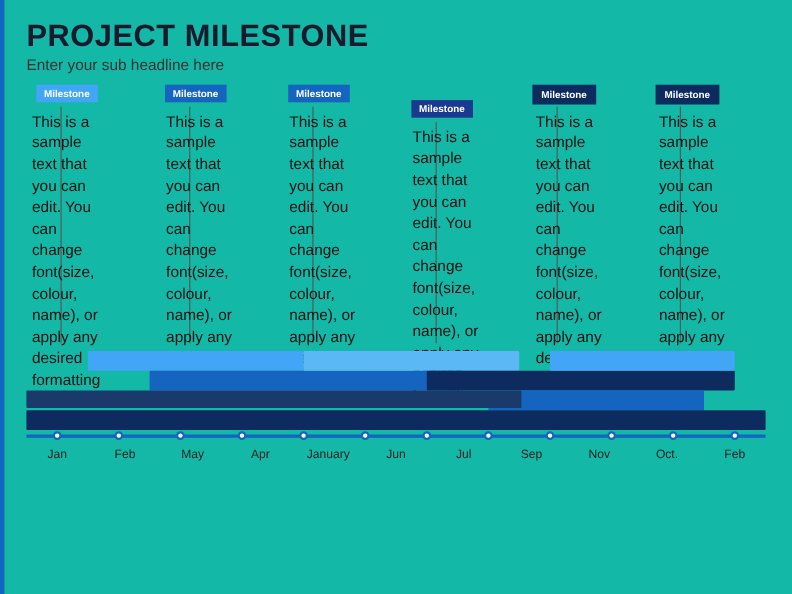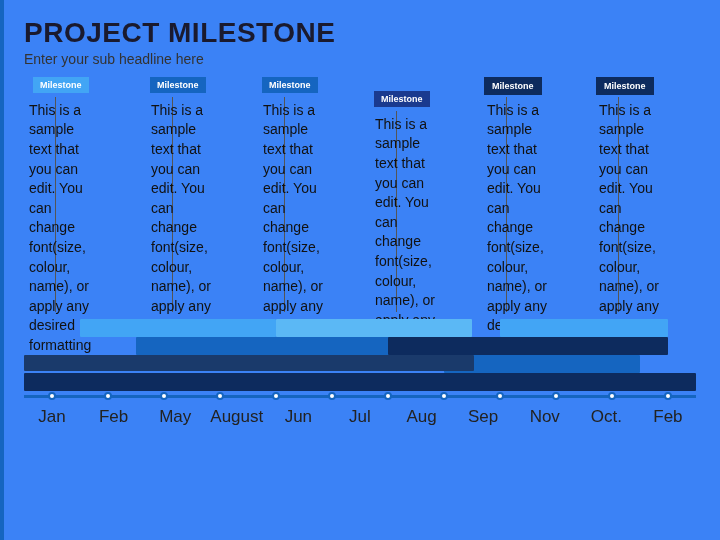--- a/index.html
+++ b/index.html
@@ -8,21 +8,21 @@
       height: 540px;
       background: #f0f4f8;
       font-family: 'Segoe UI', Arial, sans-serif;
       overflow: hidden;
       position: relative;
     }
 
     .slide {
       width: 720px;
       height: 540px;
-      background: #3b82f6;
+      background: #14b8a6;
       position: relative;
       padding: 18px 24px 10px 24px;
     }
 
     .title {
       font-size: 28px;
       font-weight: 900;
       color: #1a1a2e;
       letter-spacing: 0.5px;
       line-height: 1.1;
@@ -87,21 +87,21 @@
     }
 
     
     .month-labels {
       position: absolute;
       bottom: 0;
       left: 0;
       right: 0;
       display: flex;
       justify-content: space-between;
-      font-size: 17px;
+      font-size: 11px;
       color: #222;
       font-weight: 500;
     }
 
     .month-label {
       width: 56px;
       text-align: center;
     }
 
     
@@ -214,24 +214,24 @@
       <div class="timeline-dot" style="left:476px; top:315px;"></div>
       <div class="timeline-dot" style="left:532px; top:315px;"></div>
       <div class="timeline-dot" style="left:588px; top:315px;"></div>
       <div class="timeline-dot" style="left:644px; top:315px;"></div>
     </div>
 
     <div class="month-labels" style="top:330px; position:absolute;">
       <div class="month-label">Jan</div>
       <div class="month-label">Feb</div>
       <div class="month-label">May</div>
-      <div class="month-label">August</div>
+      <div class="month-label">Apr</div>
+      <div class="month-label">January</div>
       <div class="month-label">Jun</div>
       <div class="month-label">Jul</div>
-      <div class="month-label">Aug</div>
       <div class="month-label">Sep</div>
       <div class="month-label">Nov</div>
       <div class="month-label">Oct.</div>
       <div class="month-label">Feb</div>
     </div>
 
   </div>
 </div>
 
 </body></html>

